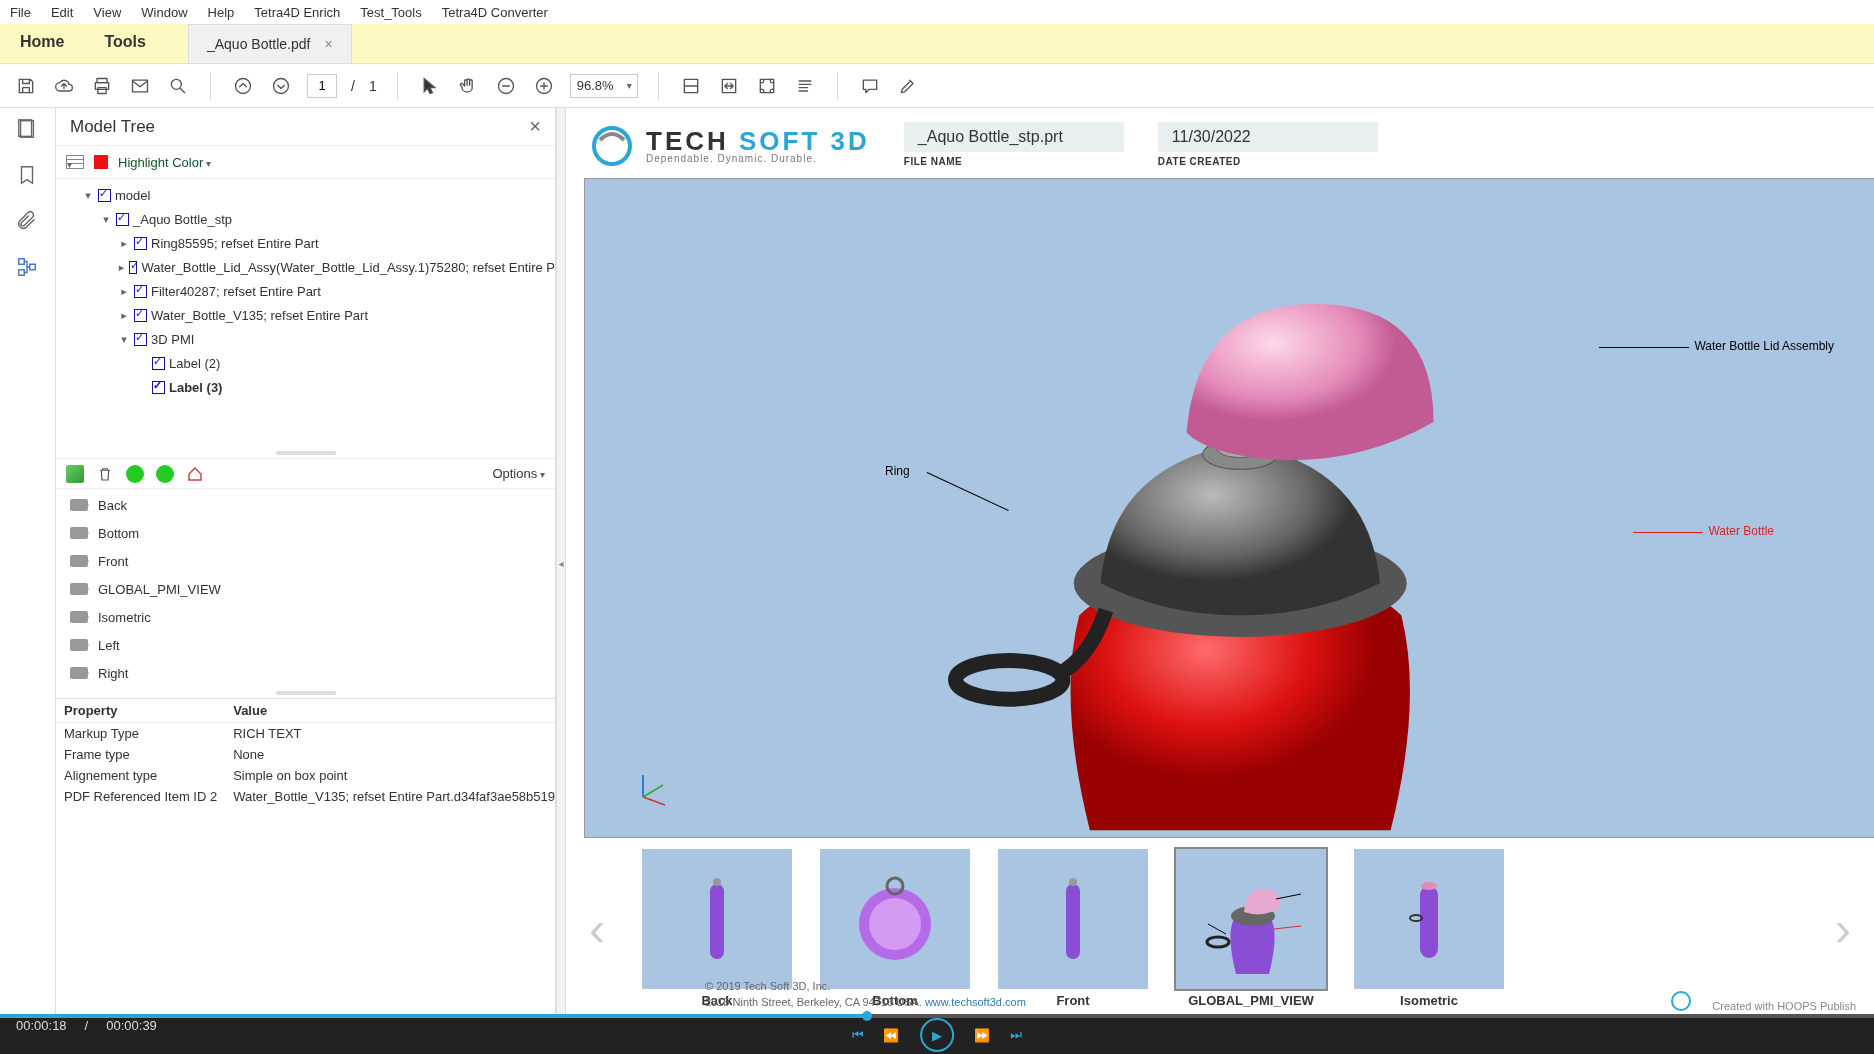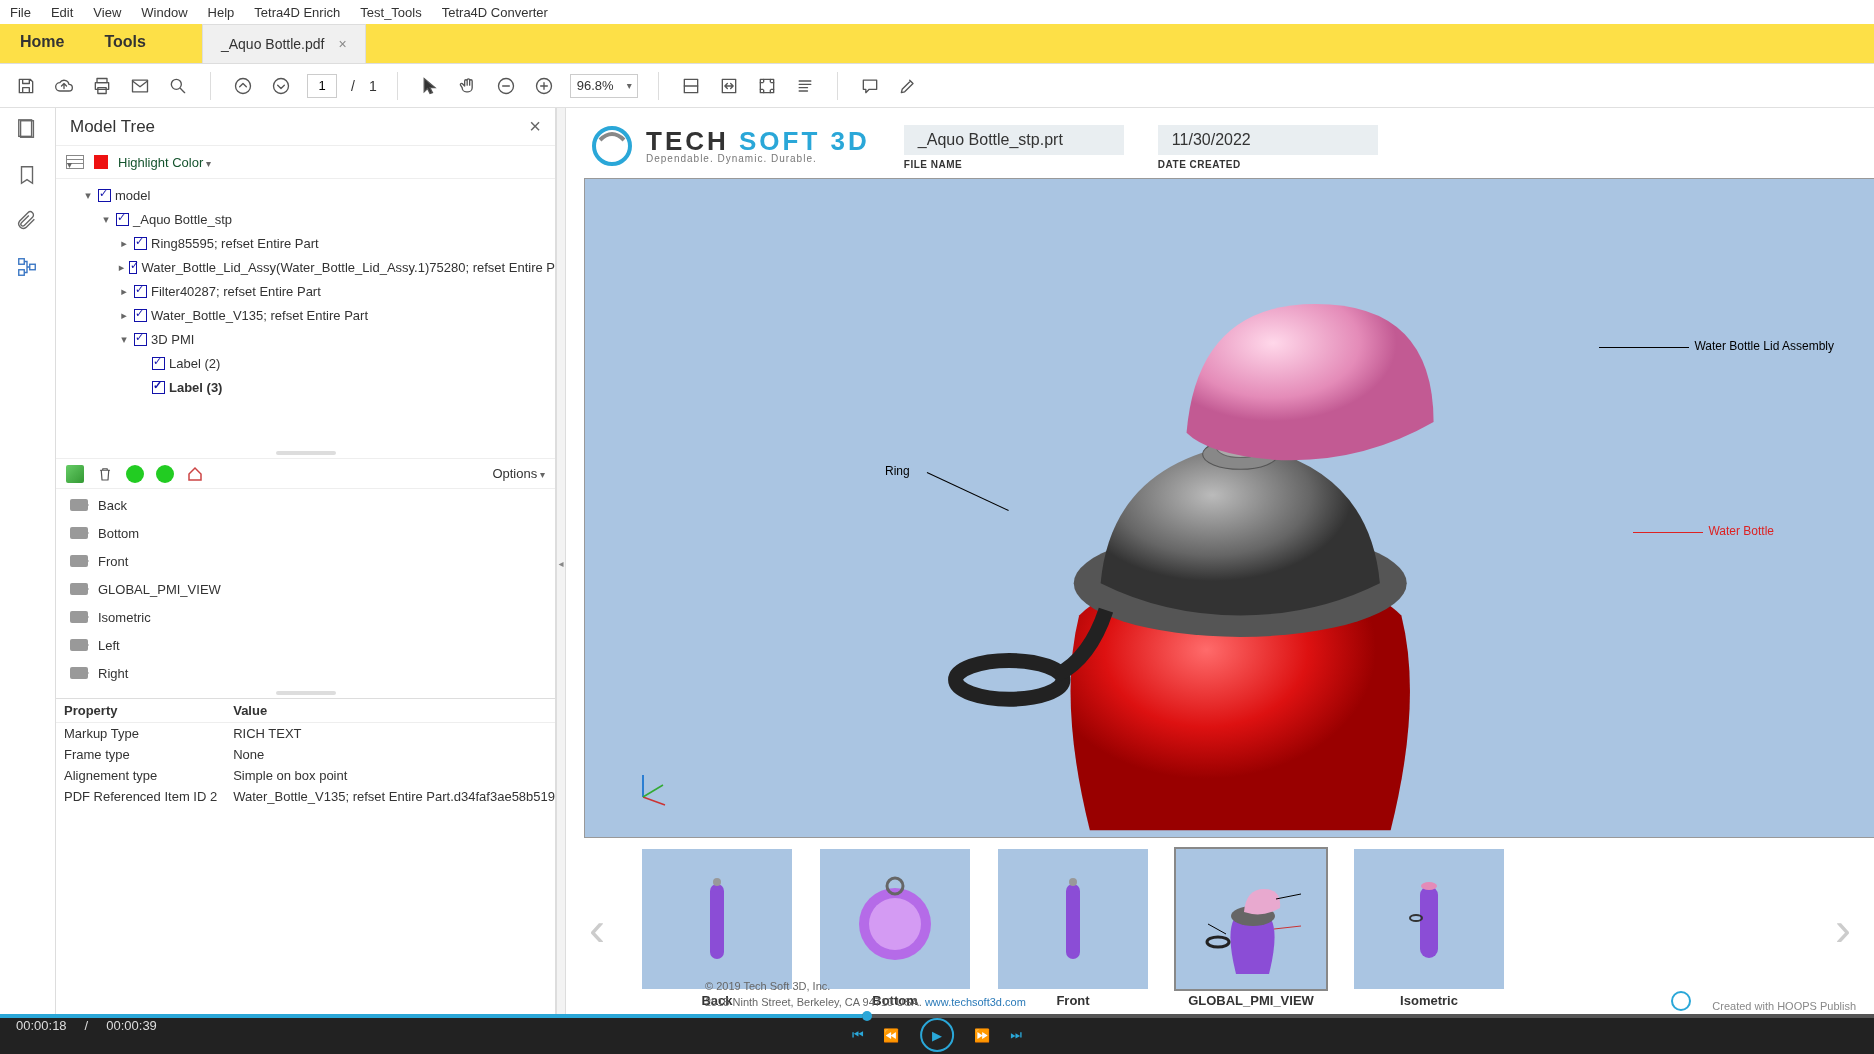--- a/index.html
+++ b/index.html
@@ -3,23 +3,23 @@
 <meta charset="utf-8">
 <style>
 * { margin:0; padding:0; box-sizing:border-box; font-family:"Segoe UI",Tahoma,sans-serif; }
 body { background:#fff; width:1874px; height:1054px; overflow:hidden; position:relative; font-size:14px; color:#333; }
 
 
 .menubar { height:24px; display:flex; align-items:center; padding:0 10px; gap:20px; font-size:13px; color:#333; background:#fff; }
 .menubar span { cursor:default; }
 
 
-.secondbar { height:40px; display:flex; align-items:stretch; border-bottom:1px solid #ddd; background:#fde047; }
+.secondbar { height:40px; display:flex; align-items:stretch; border-bottom:1px solid #ddd; background:#fef9c3; }
 .secondbar .btn { padding:9px 20px; font-size:16px; font-weight:600; color:#333; cursor:pointer; }
-.secondbar .tab { display:flex; align-items:center; padding:0 18px; margin-left:36px; background:#f0f0f0; border:1px solid #ddd; border-bottom:0; font-size:14px; gap:14px;}
+.secondbar .tab { display:flex; align-items:center; padding:0 18px; margin-left:22px; background:#f0f0f0; border:1px solid #ddd; border-bottom:0; font-size:14px; gap:14px;}
 .secondbar .tab .x { color:#888; font-size:14px; cursor:pointer;}
 
 
 .iconbar { height:44px; display:flex; align-items:center; padding:0 14px; gap:16px; border-bottom:1px solid #e0e0e0; }
 .iconbar .grp { display:flex; align-items:center; gap:14px; }
 .iconbar .sep { width:1px; height:28px; background:#ddd; margin:0 4px;}
 .iconbtn { width:24px; height:24px; display:flex; align-items:center; justify-content:center; color:#555; cursor:pointer; }
 .iconbtn svg { width:20px; height:20px; stroke:#555; fill:none; stroke-width:1.5; }
 .pageinput { width:30px; height:24px; text-align:center; border:1px solid #ccc; font-size:13px;}
 .zoomsel { height:24px; border:1px solid #ccc; padding:0 18px 0 6px; font-size:13px; display:flex; align-items:center; position:relative; min-width:68px;}
@@ -64,21 +64,21 @@
 .proppanel{flex:0 0 110px;overflow:auto;border-top:1px solid #ddd}
 .proppanel table{width:100%;border-collapse:collapse;font-size:13px}
 .proppanel th{text-align:left;padding:4px 8px;font-weight:700;border-bottom:1px solid #eee}
 .proppanel td{padding:3px 8px;color:#333;white-space:nowrap}
 
 
 .content { flex:1; background:#fff; display:flex; flex-direction:column; position:relative; }
 .splith { width:10px; background:#f3f3f3; border-left:1px solid #ddd; border-right:1px solid #ddd; display:flex; align-items:center; justify-content:center;}
 .splith:before{content:"◂";color:#888;font-size:10px}
 
-.dochead{display:flex;align-items:flex-end;gap:34px;padding:14px 22px 8px 22px}
+.dochead{display:flex;align-items:flex-start;gap:34px;padding:14px 22px 8px 22px}
 .logo{display:flex;align-items:center;gap:10px}
 .logotext{line-height:1}
 .logotext .t1{font-size:26px;letter-spacing:3px;color:#333;font-weight:600}
 .logotext .t1 b{color:#2aa7d8;font-weight:600}
 .logotext .t2{font-size:10px;letter-spacing:1px;color:#777}
 .metabox{display:flex;flex-direction:column;gap:4px}
 .metabox .val{background:#e9eef1;padding:6px 14px;font-size:16px;width:220px}
 .metabox .lab{font-size:10px;font-weight:700;color:#333;letter-spacing:0.5px}
 
 .viewport{flex:1;margin:0 0 0 18px;border:1px solid #999;border-right:0;background:#aac5e2;position:relative;overflow:hidden}

